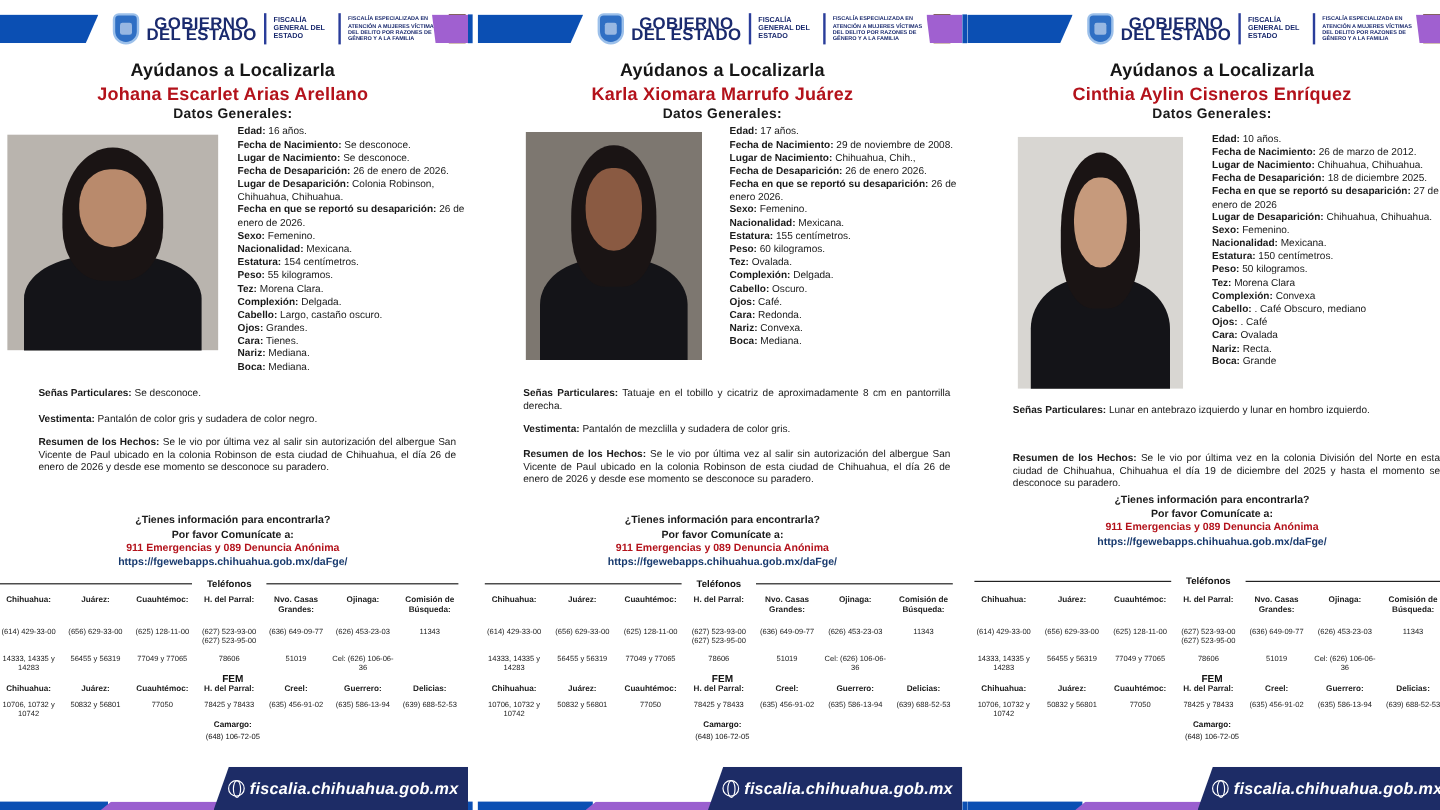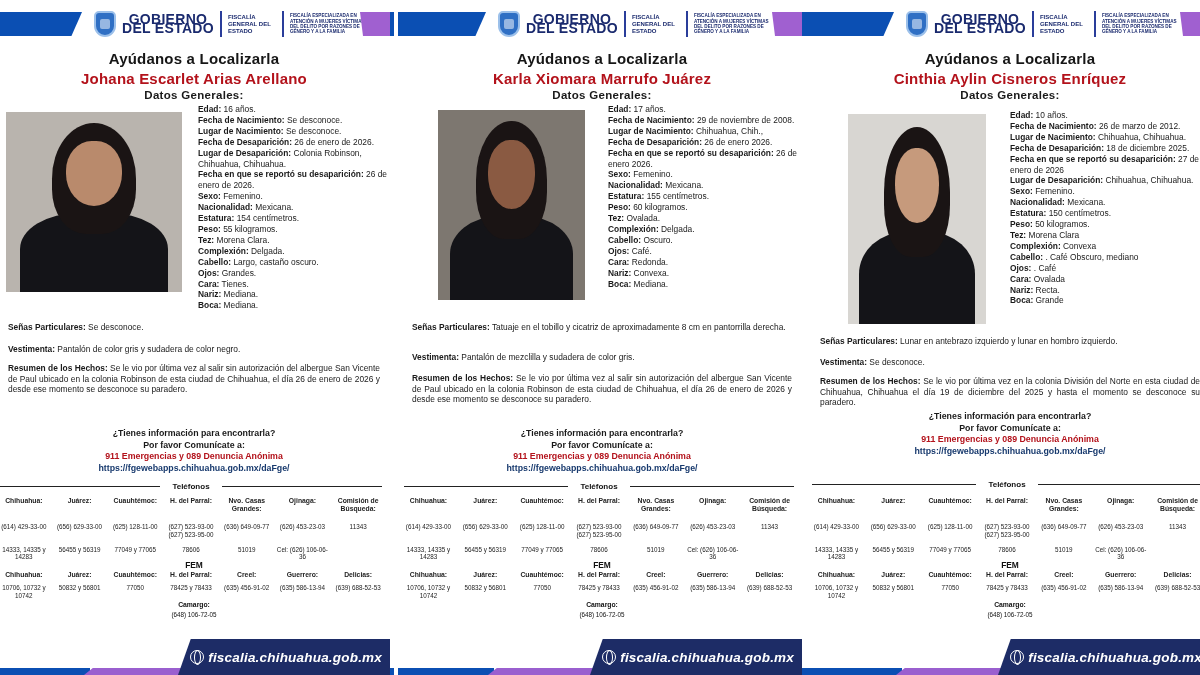--- a/index.html
+++ b/index.html
@@ -35,21 +35,21 @@
   .photo { position: absolute; overflow: hidden; }
   .photo .bg { position:absolute; inset:0; }
   .photo .hair { position:absolute; border-radius: 50% 50% 40% 40%; background:#1a1414; }
   .photo .face { position:absolute; border-radius: 46% 46% 50% 50%; }
   .photo .body { position:absolute; border-radius: 40% 40% 0 0; background:#141418; }
 
   
   .datos { position: absolute; font-size: 8.4px; line-height: 10.9px; color: #1a1a1a; }
   .datos div b { font-weight: 700; }
 
-  .para { position: absolute; font-size: 8.4px; line-height: 10.6px; color: #1a1a1a; text-align: justify; }
+  .para { position: absolute; font-size: 8.4px; line-height: 10.6px; color: #1a1a1a; text-align: justify; margin-left: 24px; }
   .para b { font-weight: 700; }
 
   .contact { position: absolute; left: 0; right: 0; text-align: center; font-weight: 700; }
   .contact .q { font-size: 8.8px; line-height: 11.5px; color: #1a1a1a; }
   .contact .r { font-size: 8.8px; line-height: 11.5px; color: #b3121b; }
   .contact .u { font-size: 8.8px; line-height: 11.5px; color: #183a6e; }
 
   .telhdr { position: absolute; left: 0; right: 0; height: 12px; display: flex; align-items: center; justify-content: center; gap: 12px; }
   .telhdr .ln { flex: 1; height: 1px; background: #222; }
   .telhdr .lbl { font-weight: 700; font-size: 8px; color: #111; }
@@ -363,21 +363,20 @@
         <div><b>Tez:</b> <span>Morena Clara</span></div>
         <div><b>Complexión:</b> <span>Convexa</span></div>
         <div><b>Cabello:</b> <span>. Café Obscuro, mediano</span></div>
         <div><b>Ojos:</b> <span>. Café</span></div>
         <div><b>Cara:</b> <span>Ovalada</span></div>
         <div><b>Nariz:</b> <span>Recta.</span></div>
         <div><b>Boca:</b> <span>Grande</span></div>
       </div>
 
     <div class="para p-senas" style="top: 336px; left: 14px; right: 14px;"><b>Señas Particulares:</b> <span>Lunar en antebrazo izquierdo y lunar en hombro izquierdo.</span></div>
-    <div class="para p-vest" style="top: 357px; left: 14px; right: 14px;"><b>Vestimenta:</b> <span>Se desconoce.</span></div>
     <div class="para p-res" style="top: 376px; left: 14px; right: 14px;"><b>Resumen de los Hechos:</b> <span>Se le vio por última vez en la colonia División del Norte en esta ciudad de Chihuahua, Chihuahua el día 19 de diciembre del 2025 y hasta el momento se desconoce su paradero.</span></div>
 
     <div class="contact" style="top: 411px;">
       <div class="q">¿Tienes información para encontrarla?</div>
       <div class="q">Por favor Comunícate a:</div>
       <div class="r">911 Emergencias y 089 Denuncia Anónima</div>
       <div class="u">https://fgewebapps.chihuahua.gob.mx/daFge/</div>
     </div>
 
     <div class="telhdr" style="top: 478px; left: 6px; right: 12px;">

